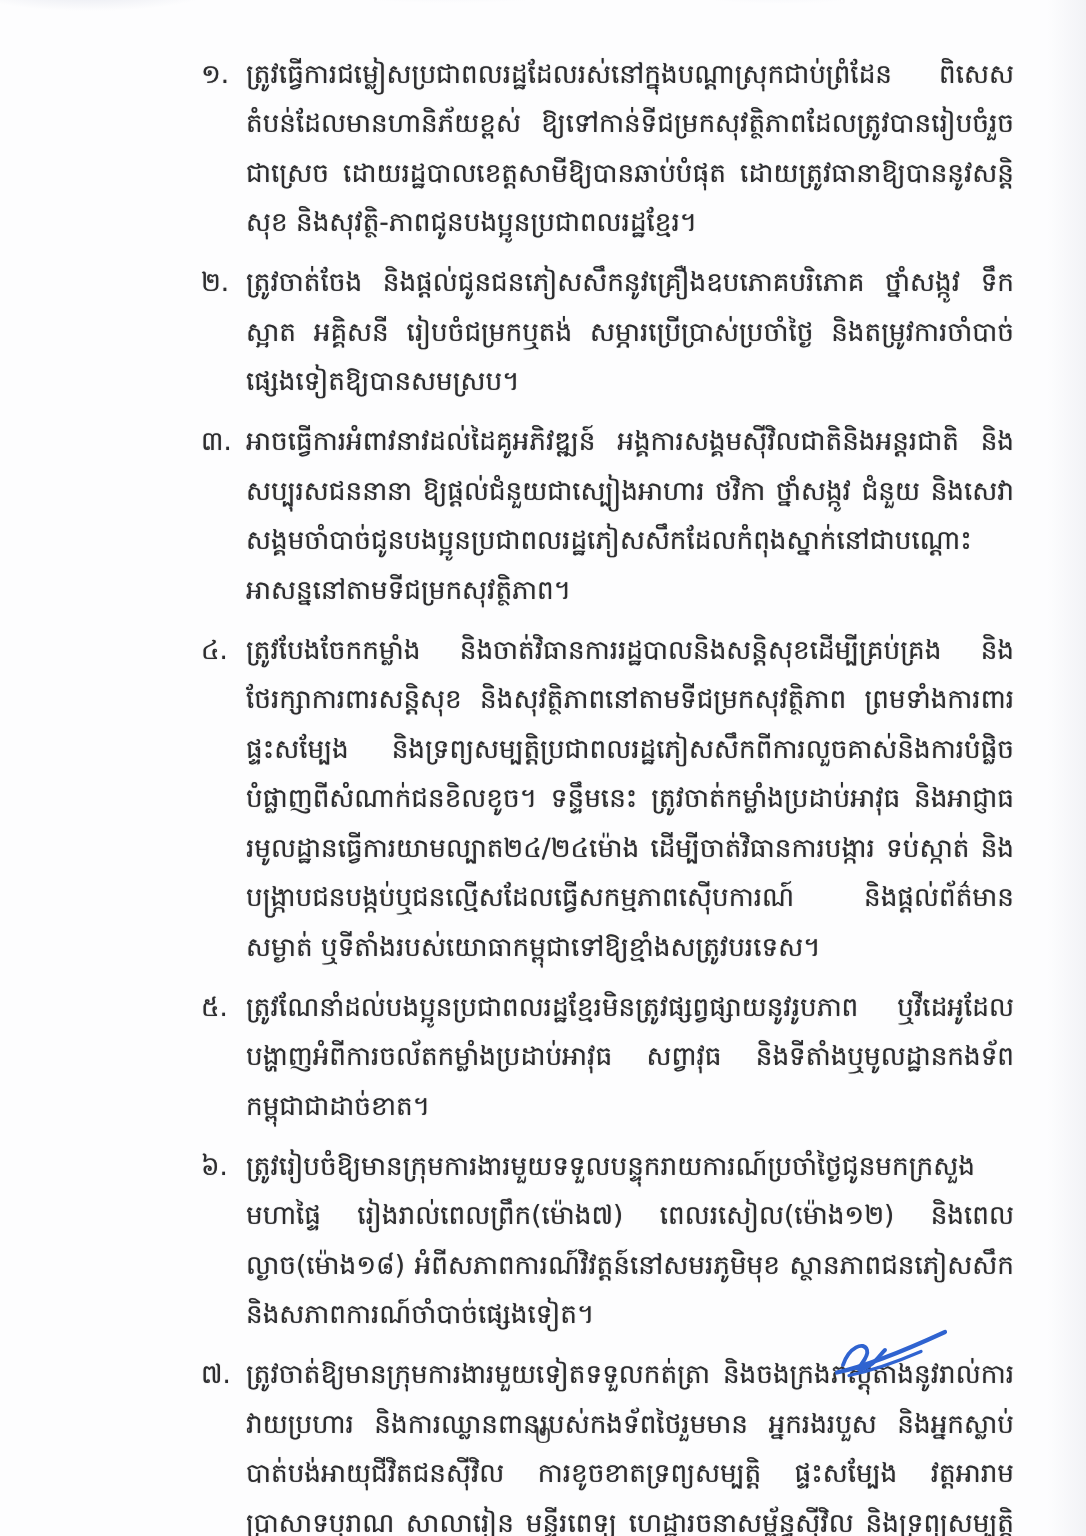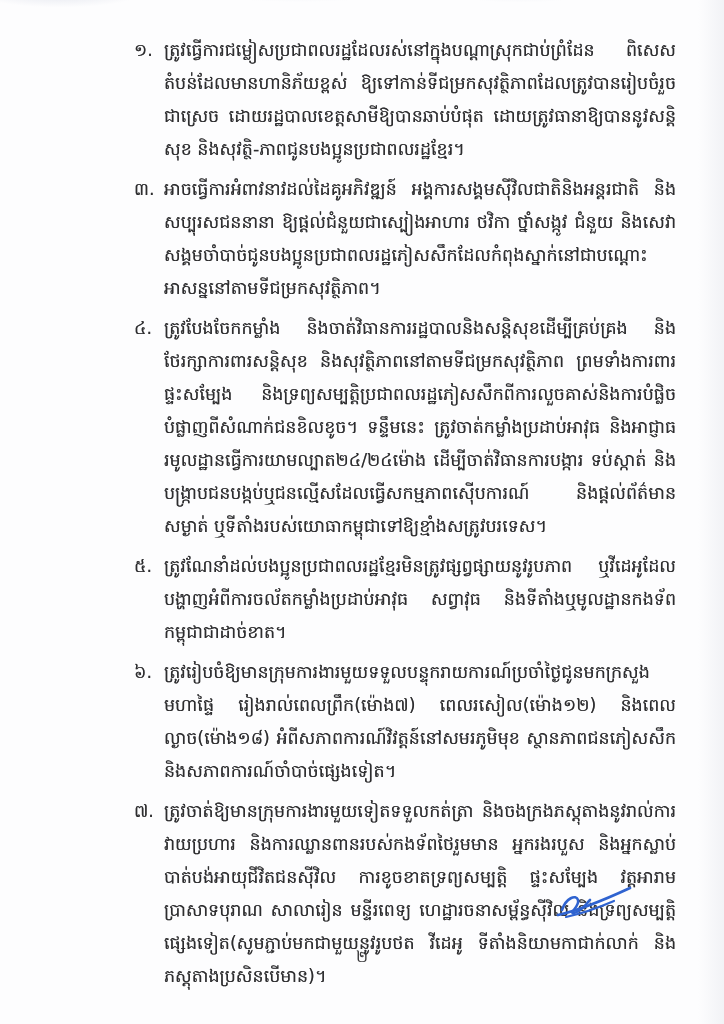--- a/index.html
+++ b/index.html
@@ -78,20 +78,23 @@
 <div class="page">
   <div class="scan-smudge-top"></div>
   <div class="scan-smudge-side"></div>
 
   <div class="content">
 
     <div class="item">
       <span class="num">១.</span><span>ត្រូវធ្វើការជម្លៀសប្រជាពលរដ្ឋដែលរស់នៅក្នុងបណ្តាស្រុកជាប់ព្រំដែន ពិសេសតំបន់ដែលមានហានិភ័យខ្ពស់ ឱ្យទៅកាន់ទីជម្រកសុវត្ថិភាពដែលត្រូវបានរៀបចំរួចជាស្រេច ដោយរដ្ឋបាលខេត្តសាមីឱ្យបានឆាប់បំផុត ដោយត្រូវធានាឱ្យបាននូវសន្តិសុខ និងសុវត្ថិ-ភាពជូនបងប្អូនប្រជាពលរដ្ឋខ្មែរ។</span>
     </div>
 
+    <div class="item">
+      <span class="num">២.</span><span>ត្រូវចាត់ចែង និងផ្តល់ជូនជនភៀសសឹកនូវគ្រឿងឧបភោគបរិភោគ ថ្នាំសង្កូវ ទឹកស្អាត អគ្គិសនី រៀបចំជម្រកឬតង់ សម្ភារប្រើប្រាស់ប្រចាំថ្ងៃ និងតម្រូវការចាំបាច់ផ្សេងទៀតឱ្យបានសមស្រប។</span>
+    </div>
 
     <div class="item">
       <span class="num">៣.</span><span>អាចធ្វើការអំពាវនាវដល់ដៃគូអភិវឌ្ឍន៍ អង្គការសង្គមស៊ីវិលជាតិនិងអន្តរជាតិ និងសប្បុរសជននានា ឱ្យផ្តល់ជំនួយជាស្បៀងអាហារ ថវិកា ថ្នាំសង្កូវ ជំនួយ និងសេវាសង្គមចាំបាច់ជូនបងប្អូនប្រជាពលរដ្ឋភៀសសឹកដែលកំពុងស្នាក់នៅជាបណ្តោះអាសន្ននៅតាមទីជម្រកសុវត្ថិភាព។</span>
     </div>
 
     <div class="item">
       <span class="num">៤.</span><span>ត្រូវបែងចែកកម្លាំង និងចាត់វិធានការរដ្ឋបាលនិងសន្តិសុខដើម្បីគ្រប់គ្រង និងថែរក្សាការពារសន្តិសុខ និងសុវត្ថិភាពនៅតាមទីជម្រកសុវត្ថិភាព ព្រមទាំងការពារផ្ទះសម្បែង និងទ្រព្យសម្បត្តិប្រជាពលរដ្ឋភៀសសឹកពីការលួចគាស់និងការបំផ្លិចបំផ្លាញពីសំណាក់ជនខិលខូច។ ទន្ទឹមនេះ ត្រូវចាត់កម្លាំងប្រដាប់អាវុធ និងអាជ្ញាធរមូលដ្ឋានធ្វើការយាមល្បាត២៤/២៤ម៉ោង ដើម្បីចាត់វិធានការបង្ការ ទប់ស្កាត់ និងបង្ក្រាបជនបង្កប់ឬជនល្មើសដែលធ្វើសកម្មភាពស៊ើបការណ៍ និងផ្តល់ព័ត៌មានសម្ងាត់ ឬទីតាំងរបស់យោធាកម្ពុជាទៅឱ្យខ្មាំងសត្រូវបរទេស។</span>
     </div>
 
     <div class="item">

